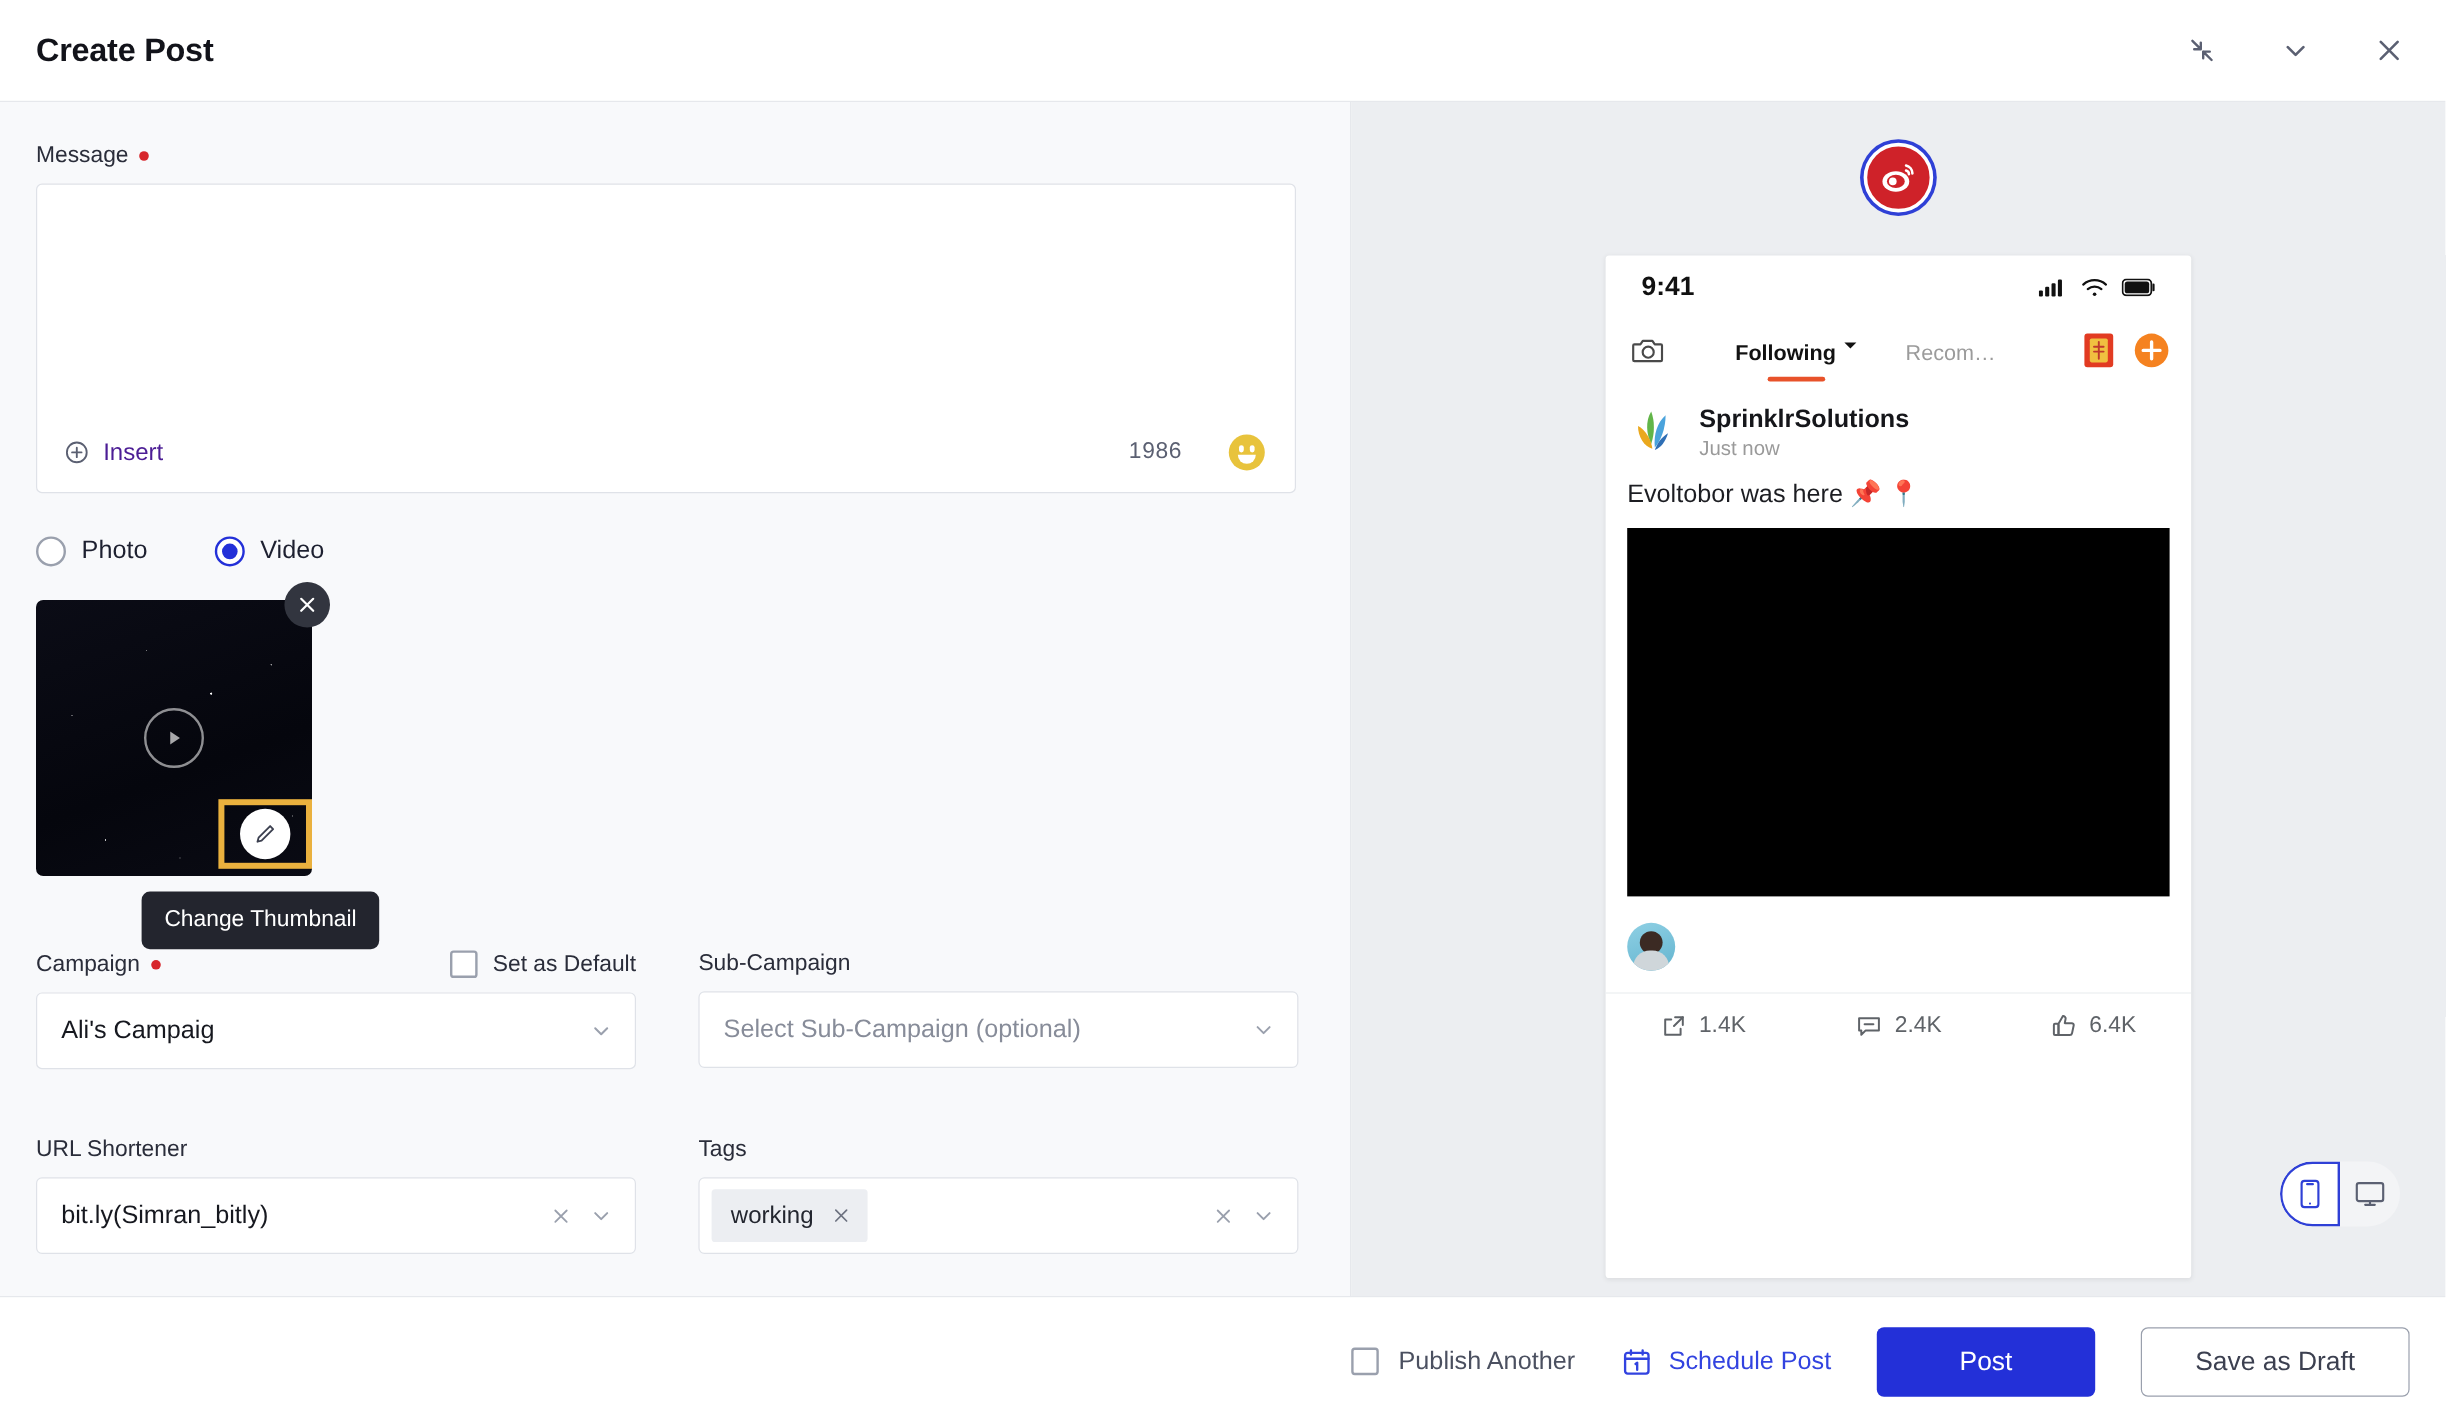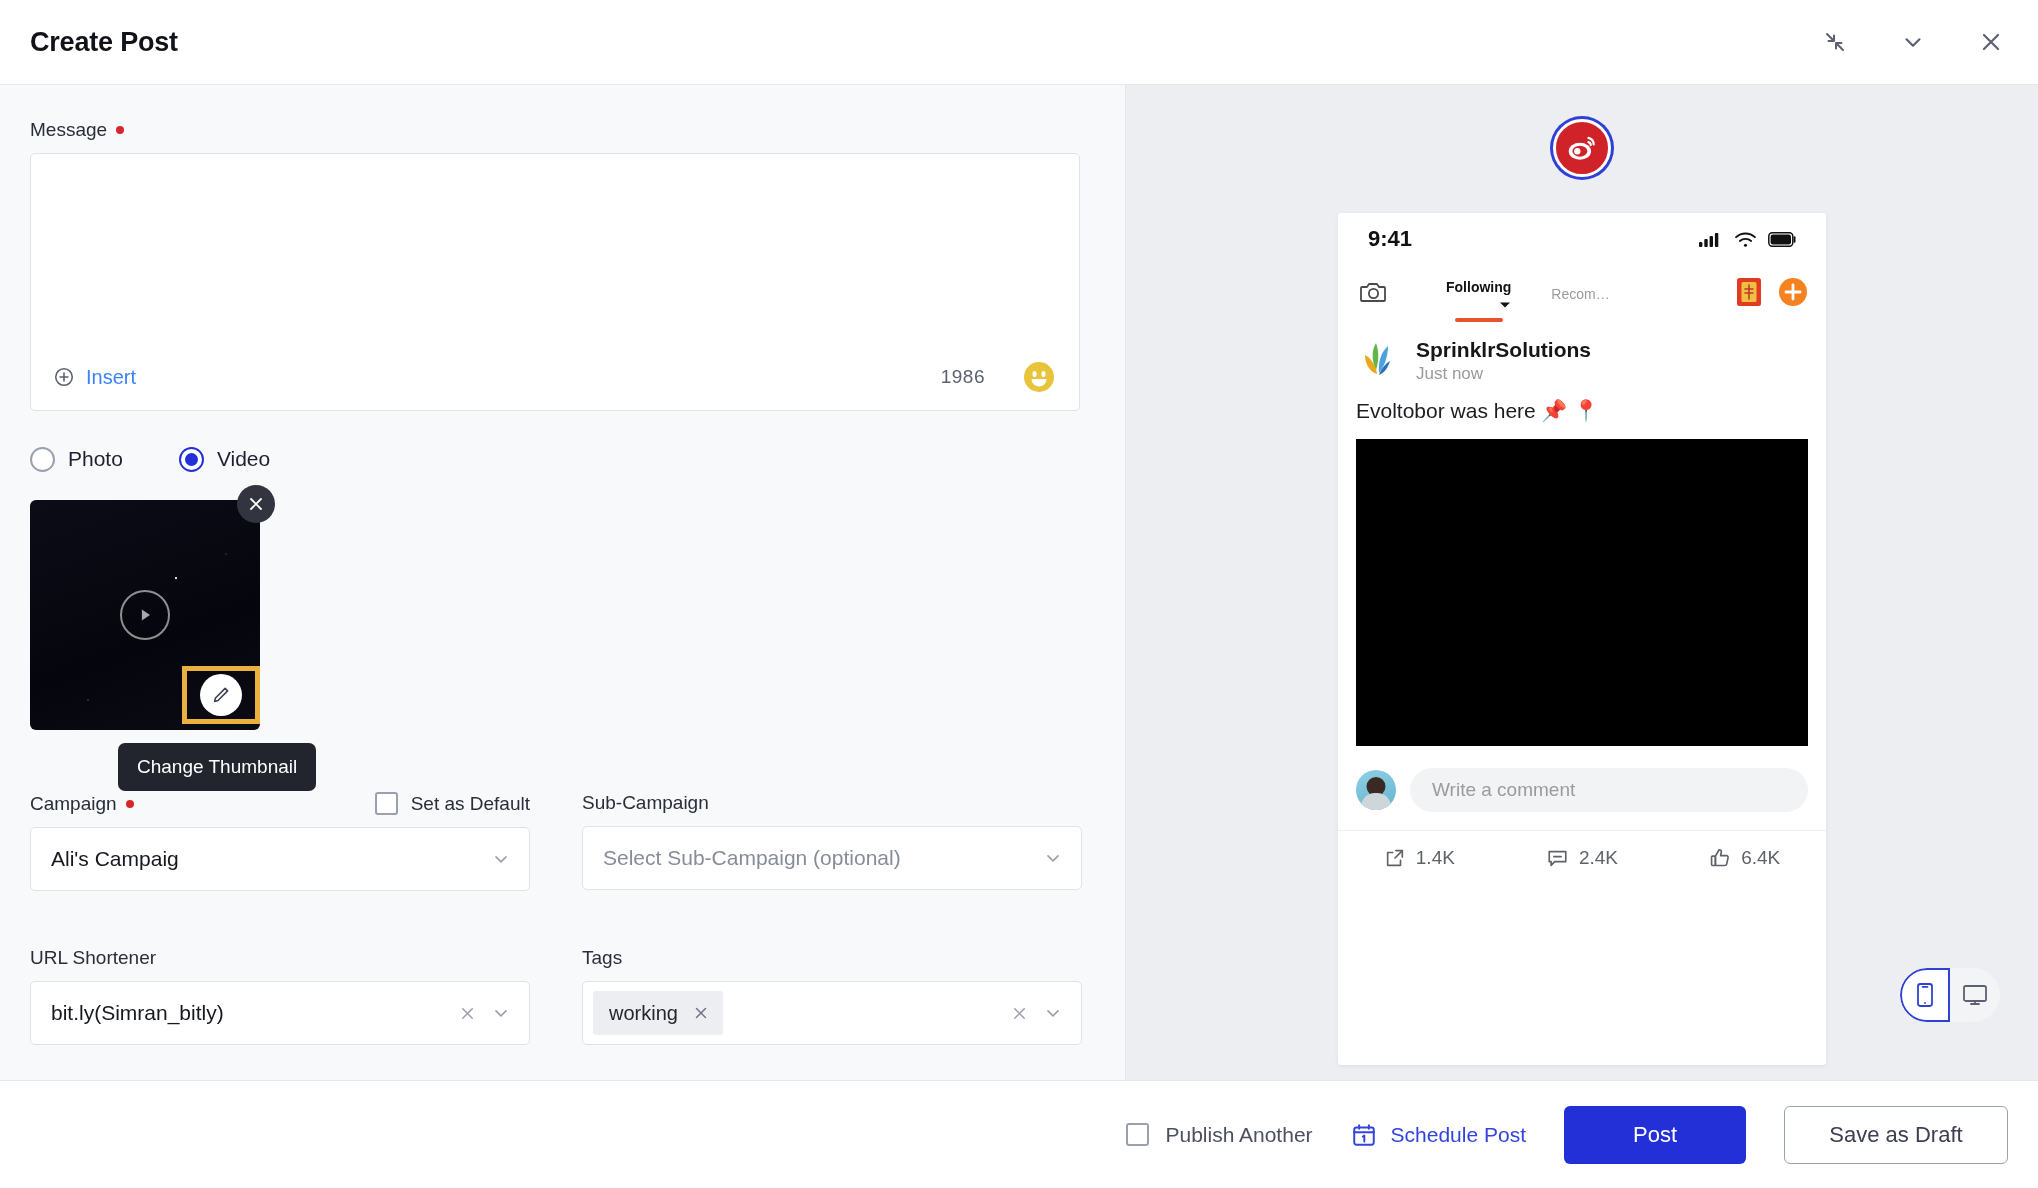--- a/index.html
+++ b/index.html
@@ -69,21 +69,21 @@
     text-underline-offset: 4px;
   }
   .caret {
     display: inline-block; width: 2px; height: 28px; background: #15171f;
     margin-left: 10px; vertical-align: middle;
   }
   .editor-foot {
     margin-top: auto; height: 66px; display: flex; align-items: center;
     padding: 0 24px 0 22px; gap: 12px;
   }
-  .insert-btn { display: flex; align-items: center; gap: 11px; color: #3b82f6; font-size: 20px; cursor: pointer; }
+  .insert-btn { display: flex; align-items: center; gap: 11px; color: #4c1d95; font-size: 20px; cursor: pointer; }
   .char-count { margin-left: auto; font-size: 19px; color: #5b6072; letter-spacing: .5px; }
   .emoji-btn { width: 32px; height: 32px; margin-left: 26px; cursor: pointer; }
 
   
   .radio-row { display: flex; align-items: center; gap: 56px; margin-top: 36px; }
   .radio-item { display: flex; align-items: flex-start; gap: 13px; font-size: 21px; color: #1d2030; cursor: pointer; }
   .radio {
     width: 25px; height: 25px; border-radius: 50%; border: 2px solid #9aa0ad;
     display: flex; align-items: center; justify-content: center; background: #fff;
   }
@@ -166,21 +166,21 @@
     margin-top: 36px; width: 488px; height: 852px; background: #fff;
     border-radius: 3px; overflow: hidden; display: flex; flex-direction: column;
     box-shadow: 0 1px 4px rgba(0,0,0,.07);
   }
   .status-bar {
     height: 52px; display: flex; align-items: center; padding: 0 30px;
     font-size: 22px; font-weight: bold; color: #111;
   }
   .status-right { margin-left: auto; display: flex; align-items: center; gap: 11px; }
   .ph-tabs { height: 58px; display: flex; align-items: center; padding: 0 18px; gap: 0; position: relative; }
-  .ph-tab { font-size: 14px; display: flex; align-items: flex-end; gap: 6px; cursor: pointer; flex-direction: column; }
+  .ph-tab { font-size: 18px; display: flex; align-items: flex-start; gap: 6px; cursor: pointer; }
   .ph-tab.active { font-weight: bold; color: #121212; position: relative; }
   .ph-tab.active::after {
     content:""; position: absolute; left: 50%; transform: translateX(-50%);
     bottom: -13px; width: 48px; height: 4px; background: #e8522a; border-radius: 2px;
   }
   .ph-tab.muted { color: #9b9b9b; }
   .post-head { display: flex; align-items: center; gap: 16px; padding: 14px 18px 0 18px; }
   .sprinklr-logo { width: 44px; height: 44px; flex: 0 0 44px; }
   .post-name { font-size: 21px; font-weight: bold; color: #15161a; line-height: 1.25; }
   .post-time { font-size: 17px; color: #9a9a9a; line-height: 1.3; }
@@ -482,21 +482,20 @@
             <div class="post-name">SprinklrSolutions</div>
             <div class="post-time">Just now</div>
           </span>
         </div>
 
         <div class="post-text">Evoltobor was here 📌 📍</div>
         <div class="post-media"></div>
 
         <div class="comment-row">
           <span class="comment-avatar"></span>
-          <span class="comment-input">Write a comment</span>
         </div>
 
         <div class="stats">
           <span class="stat">
             <svg width="22" height="22" viewBox="0 0 24 24" fill="none" stroke="#5f6368" stroke-width="1.8" stroke-linecap="round" stroke-linejoin="round">
               <path d="M13 4 H20 V11"></path>
                 <path d="M20 4 L12 12"></path>
                 <path d="M18 14.5 V20 H4 V6 H9.5"></path>
             </svg>
             <span>1.4K</span>

